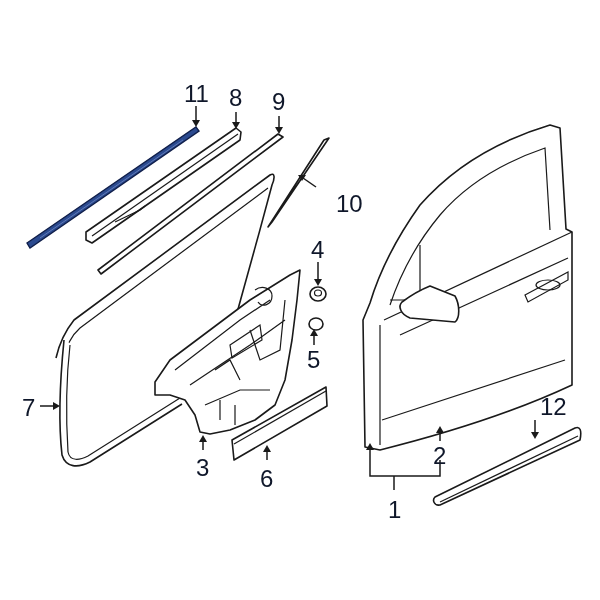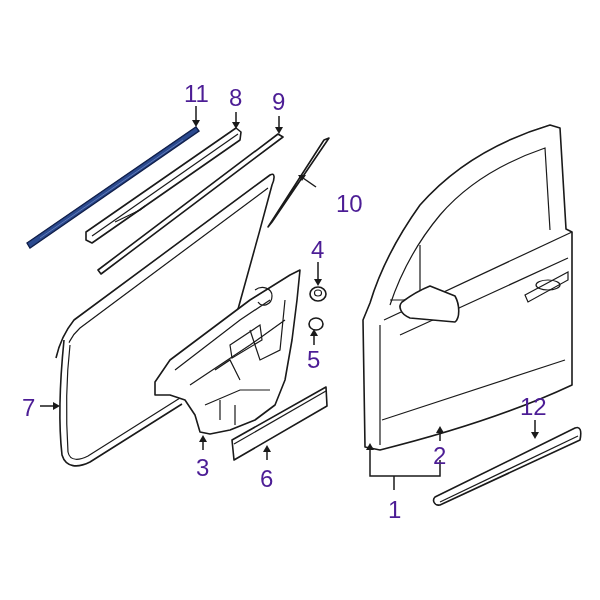--- a/index.html
+++ b/index.html
@@ -1,18 +1,18 @@
 <!DOCTYPE html>
 <html><head>
 <meta charset="utf-8">
 <style>
   html, body { margin: 0; padding: 0; background: #ffffff; }
   #stage { position: relative; width: 600px; height: 600px; overflow: hidden; background: #fff; }
   svg { position: absolute; left: 0; top: 0; }
-  .callout { position: absolute; font-family: "Liberation Sans", sans-serif; font-size: 24px; color: #4c1d95; line-height: 1; }
+  .callout { position: absolute; font-family: "Liberation Sans", sans-serif; font-size: 24px; color: #0f172a; line-height: 1; }
   .part { fill: #fff; stroke: #1a1a1a; stroke-width: 1.6; stroke-linejoin: round; }
   .thin { fill: none; stroke: #1a1a1a; stroke-width: 1.2; }
   .hl { fill: #2b4a8f; stroke: #0f1e4a; stroke-width: 1.4; }
   .arrow { stroke: #1a1a1a; stroke-width: 1.5; fill: none; }
   .head { fill: #1a1a1a; }
 </style>
 </head>
 <body>
 
 <div id="stage">
@@ -128,14 +128,14 @@
 <div class="callout" style="left:229px;top:86px;">8</div>
 <div class="callout" style="left:272px;top:90px;">9</div>
 <div class="callout" style="left:336px;top:192px;">10</div>
 <div class="callout" style="left:311px;top:238px;">4</div>
 <div class="callout" style="left:307px;top:348px;">5</div>
 <div class="callout" style="left:22px;top:396px;">7</div>
 <div class="callout" style="left:196px;top:456px;">3</div>
 <div class="callout" style="left:260px;top:467px;">6</div>
 <div class="callout" style="left:433px;top:444px;">2</div>
 <div class="callout" style="left:388px;top:498px;">1</div>
-<div class="callout" style="left:520px;top:395px;">12</div>
+<div class="callout" style="left:540px;top:395px;">12</div>
 </div>
 
 </body></html>

